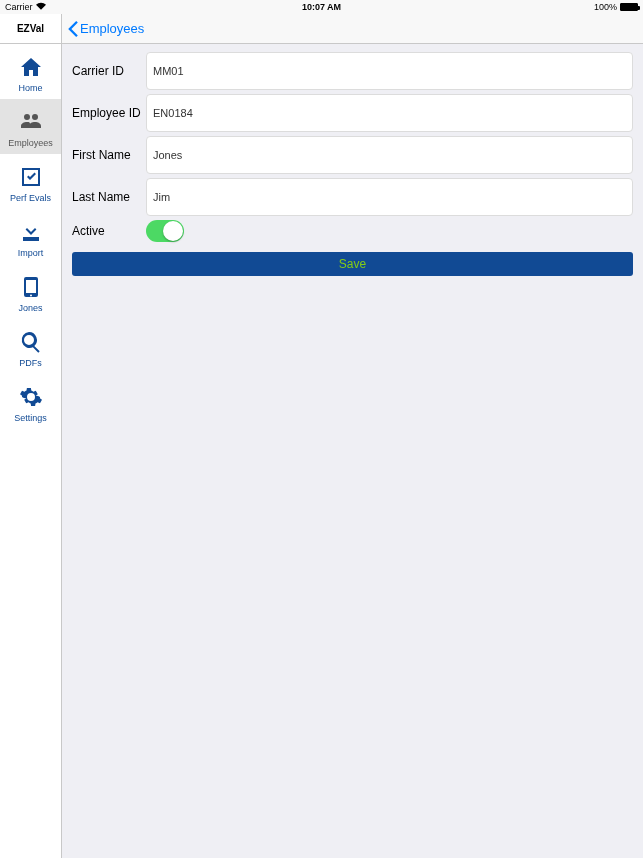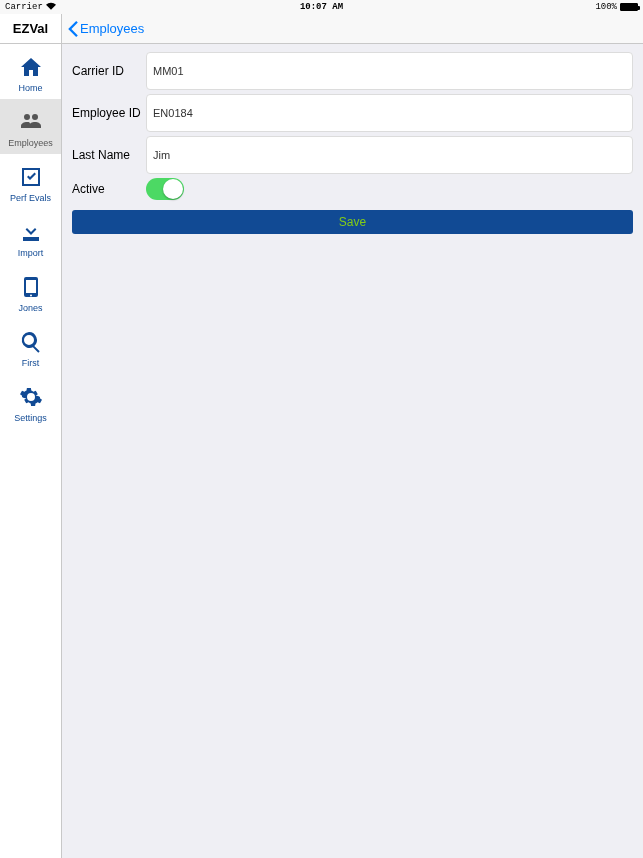--- a/index.html
+++ b/index.html
@@ -6,21 +6,20 @@
   html, body { width: 643px; height: 858px; font-family: -apple-system, "Helvetica Neue", Arial, sans-serif; background: #fff; overflow: hidden; }
   .status-bar {
     height: 14px;
     display: flex;
     align-items: center;
     justify-content: space-between;
     padding: 0 5px;
     font-size: 9px;
     color: #000;
     background: #f8f8f8;
-    font-family: Liberation Mono, monospace;
   }
   .status-left, .status-right { display: flex; align-items: center; gap: 3px; }
   .status-center { position: absolute; left: 50%; transform: translateX(-50%); font-weight: 600; }
   .wifi-icon svg { width: 10px; height: 8px; }
   .battery {
     width: 18px; height: 8px; border: 1px solid #000; border-radius: 1px; position: relative;
     background: #000;
   }
   .battery::after { content:""; position:absolute; right:-3px; top:2px; width:2px; height:4px; background:#000; border-radius:0 1px 1px 0;}
   .app {
@@ -32,21 +31,21 @@
     background: #fff;
     border-right: 1px solid #c8c8c8;
     display: flex;
     flex-direction: column;
   }
   .sidebar-title {
     height: 30px;
     display: flex;
     align-items: center;
     justify-content: center;
-    font-size: 13px;
+    font-size: 10px;
     font-weight: 600;
     color: #000;
     border-bottom: 1px solid #c8c8c8;
   }
   .sidebar-item {
     display: flex;
     flex-direction: column;
     align-items: center;
     justify-content: center;
     padding: 10px 0 6px 0;
@@ -190,21 +189,21 @@
       </span>
       <span class="label">Jones</span>
     </div>
 
     <div class="sidebar-item">
       <span class="icon">
         <svg viewBox="0 0 24 24" width="24" height="24">
             <path d="M10 2a8 8 0 015.3 13.9l5.4 5.4-1.4 1.4-5.4-5.4A8 8 0 1110 2zm0 3a5 5 0 100 10 5 5 0 000-10z"></path>
           </svg>
       </span>
-      <span class="label">First</span>
+      <span class="label">PDFs</span>
     </div>
 
     <div class="sidebar-item">
       <span class="icon">
         <svg viewBox="0 0 24 24" width="24" height="24">
             <path d="M12 8a4 4 0 100 8 4 4 0 000-8zm9 4a7 7 0 01-.1 1.2l2.1 1.6-2 3.4-2.5-1a7 7 0 01-2 1.2l-.4 2.6h-4l-.4-2.6a7 7 0 01-2-1.2l-2.5 1-2-3.4 2.1-1.6A7 7 0 013 12a7 7 0 01.1-1.2L1 9.2l2-3.4 2.5 1a7 7 0 012-1.2L7.9 3h4l.4 2.6a7 7 0 012 1.2l2.5-1 2 3.4-2.1 1.6A7 7 0 0121 12z"></path>
           </svg>
       </span>
       <span class="label">Settings</span>
     </div>
@@ -223,20 +222,24 @@
     <div class="form">
       <div class="form-row">
         <div class="form-label">Carrier ID</div>
         <input class="form-input" value="MM01" style="">
       </div>
       <div class="form-row">
         <div class="form-label">Employee ID</div>
         <input class="form-input" value="EN0184" style="">
       </div>
       <div class="form-row">
+        <div class="form-label">First Name</div>
+        <input class="form-input" value="Jones" style="">
+      </div>
+      <div class="form-row">
         <div class="form-label">Last Name</div>
         <input class="form-input" value="Jim" style="">
       </div>
       <div class="form-row">
         <div class="form-label">Active</div>
         <div class="toggle">
           <div class="toggle-knob"></div>
         </div>
       </div>
       <button class="save-btn">Save</button>

